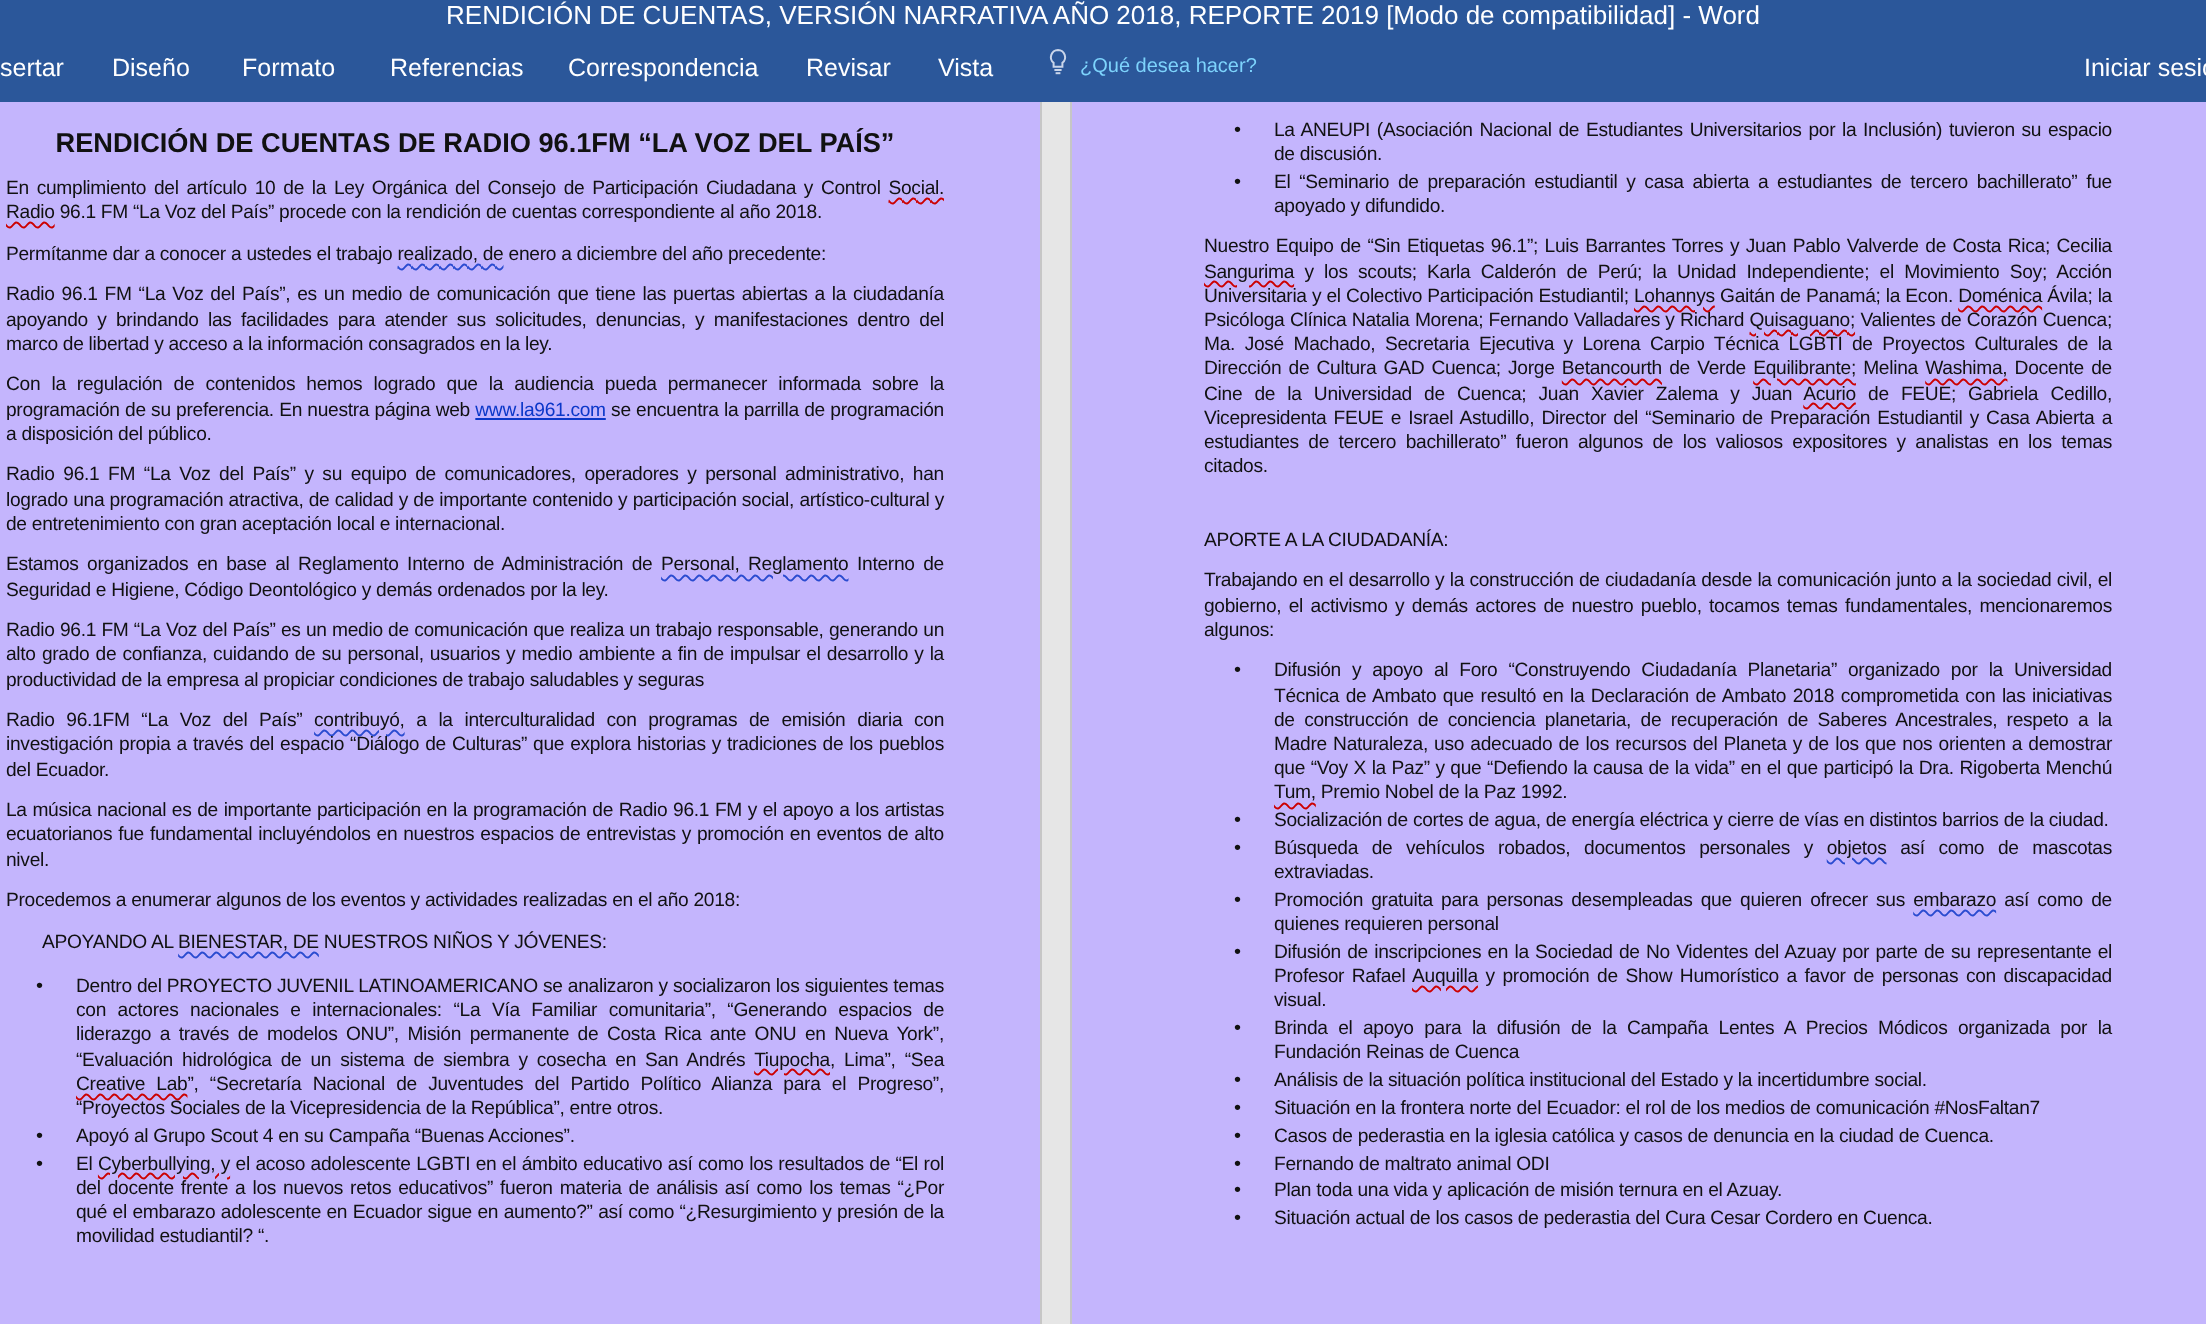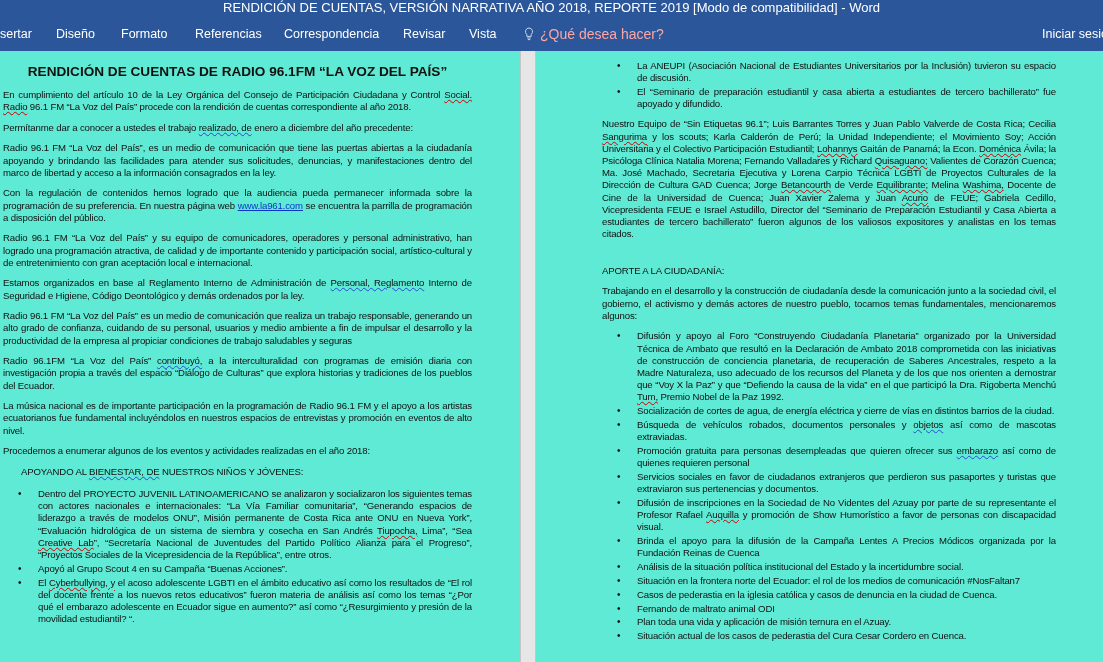--- a/index.html
+++ b/index.html
@@ -3,25 +3,25 @@
 <meta charset="utf-8">
 <style>
   * { box-sizing: border-box; margin: 0; padding: 0; }
   html, body { width: 1103px; height: 662px; overflow: hidden; background: #e6e6e6; }
   body { font-family: "Liberation Sans", sans-serif; position: relative; }
 
   .ribbon { position: absolute; left: 0; top: 0; width: 1103px; height: 51px; background: #2b579a; color: #fff; }
   .title-bar { position: absolute; top: 0; left: 0; width: 100%; height: 16px; text-align: center; font-size: 13px; line-height: 15px; color: #fff; white-space: nowrap; }
   .tabs { position: absolute; top: 24px; left: 0; height: 20px; white-space: nowrap; font-size: 12.5px; line-height: 20px; }
   .tab { position: absolute; top: 0; color: #fff; cursor: pointer; }
-  .tell-me { position: absolute; top: 24px; left: 524px; font-size: 14px; line-height: 20px; color: #fca5a5; white-space: nowrap; }
+  .tell-me { position: absolute; top: 24px; left: 524px; font-size: 10px; line-height: 20px; color: #7dd3fc; white-space: nowrap; }
   .bulb { display: inline-block; width: 10px; height: 14px; margin-right: 6px; vertical-align: -2px; }
   .signin { position: absolute; top: 24px; left: 1042px; font-size: 12.5px; line-height: 20px; color: #fff; white-space: nowrap; }
 
-  .page { position: absolute; top: 51px; height: 611px; background: #5eead4; overflow: hidden; }
+  .page { position: absolute; top: 51px; height: 611px; background: #c4b5fd; overflow: hidden; }
   .page-left { left: 0; width: 521px; border-right: 1px solid #c6c6c6; }
   .page-right { left: 535px; width: 678px; border-left: 1px solid #c6c6c6; border-right: 1px solid #b8b8b8; }
   .gap { position: absolute; top: 51px; left: 521px; width: 14px; height: 611px; background: #e6e6e6; }
   .gap-right { position: absolute; top: 51px; left: 1097px; width: 6px; height: 611px; background: #f3f3f3; }
 
   .doc { position: absolute; font-family: "Liberation Sans", sans-serif; font-size: 9.6px; line-height: 12.2px; color: #111; letter-spacing: -0.15px; }
   .doc p { text-align: justify; margin-bottom: 8.4px; }
   .doc h1 { font-size: 13.6px; font-weight: bold; text-align: center; letter-spacing: 0; margin: 7px 0 10px; line-height: 15px; }
   .doc ul { list-style: none; margin-bottom: 8px; }
   .doc li { position: relative; padding-left: 35px; text-align: justify; margin-bottom: 1.6px; }
@@ -93,21 +93,20 @@
     </ul>
     <p><span>Nuestro Equipo de “Sin Etiquetas 96.1”; Luis Barrantes Torres y Juan Pablo Valverde de Costa Rica; Cecilia </span><span class="squig">Sangurima</span><span> y los scouts; Karla Calderón de Perú; la Unidad Independiente; el Movimiento Soy; Acción Universitaria y el Colectivo Participación Estudiantil; </span><span class="squig">Lohannys</span><span> Gaitán de Panamá; la Econ. </span><span class="squig">Doménica</span><span> Ávila; la Psicóloga Clínica Natalia Morena; Fernando Valladares y Richard </span><span class="squig">Quisaguano;</span><span> Valientes de Corazón Cuenca; Ma. José Machado, Secretaria Ejecutiva y Lorena Carpio Técnica LGBTI de Proyectos Culturales de la Dirección de Cultura GAD Cuenca; Jorge </span><span class="squig">Betancourth</span><span> de Verde </span><span class="squig">Equilibrante;</span><span> Melina </span><span class="squig">Washima,</span><span> Docente de Cine de la Universidad de Cuenca; Juan Xavier Zalema y Juan </span><span class="squig">Acurio</span><span> de FEUE; Gabriela Cedillo, Vicepresidenta FEUE e Israel Astudillo, Director del “Seminario de Preparación Estudiantil y Casa Abierta a estudiantes de tercero bachillerato” fueron algunos de los valiosos expositores y analistas en los temas citados.</span></p>
     <div class="spacer"></div>
     <p>APORTE A LA CIUDADANÍA:</p>
     <p>Trabajando en el desarrollo y la construcción de ciudadanía desde la comunicación junto a la sociedad civil, el gobierno, el activismo y demás actores de nuestro pueblo, tocamos temas fundamentales, mencionaremos algunos:</p>
     <ul>
       <li><span>Difusión y apoyo al Foro “Construyendo Ciudadanía Planetaria” organizado por la Universidad Técnica de Ambato que resultó en la Declaración de Ambato 2018 comprometida con las iniciativas de construcción de conciencia planetaria, de recuperación de Saberes Ancestrales, respeto a la Madre Naturaleza, uso adecuado de los recursos del Planeta y de los que nos orienten a demostrar que “Voy X la Paz” y  que “Defiendo la causa de la vida” en el que participó la Dra. Rigoberta Menchú </span><span class="squig">Tum,</span><span> Premio Nobel de la Paz 1992.</span></li>
       <li>Socialización de cortes de agua, de energía eléctrica y cierre de vías en distintos barrios de la ciudad.</li>
       <li><span>Búsqueda de vehículos robados, documentos personales y </span><span class="squig-b">objetos</span><span> así como de mascotas extraviadas.</span></li>
       <li><span>Promoción gratuita para personas desempleadas que quieren ofrecer sus </span><span class="squig-b">embarazo</span><span> así como de quienes requieren personal</span></li>
-      <li>Servicios sociales en favor de ciudadanos extranjeros que perdieron sus pasaportes y turistas que extraviaron sus pertenencias y documentos.</li>
       <li><span>Difusión de inscripciones en la Sociedad de No Videntes del Azuay por parte de su representante el Profesor Rafael </span><span class="squig">Auquilla</span><span> y promoción de Show Humorístico a favor de personas con discapacidad visual.</span></li>
       <li>Brinda el apoyo para la difusión de la Campaña Lentes A Precios Módicos organizada por la Fundación Reinas de Cuenca</li>
       <li>Análisis de la situación política institucional del Estado y la incertidumbre social.</li>
       <li>Situación en la frontera norte del Ecuador: el rol de los medios de comunicación #NosFaltan7</li>
       <li>Casos de pederastia en la iglesia católica y casos de denuncia en la ciudad de Cuenca.</li>
       <li>Fernando de maltrato animal ODI</li>
       <li>Plan toda una vida y aplicación de misión ternura en el Azuay.</li>
       <li>Situación actual de los casos de pederastia del Cura Cesar Cordero en Cuenca.</li>
     </ul>
   </div>

